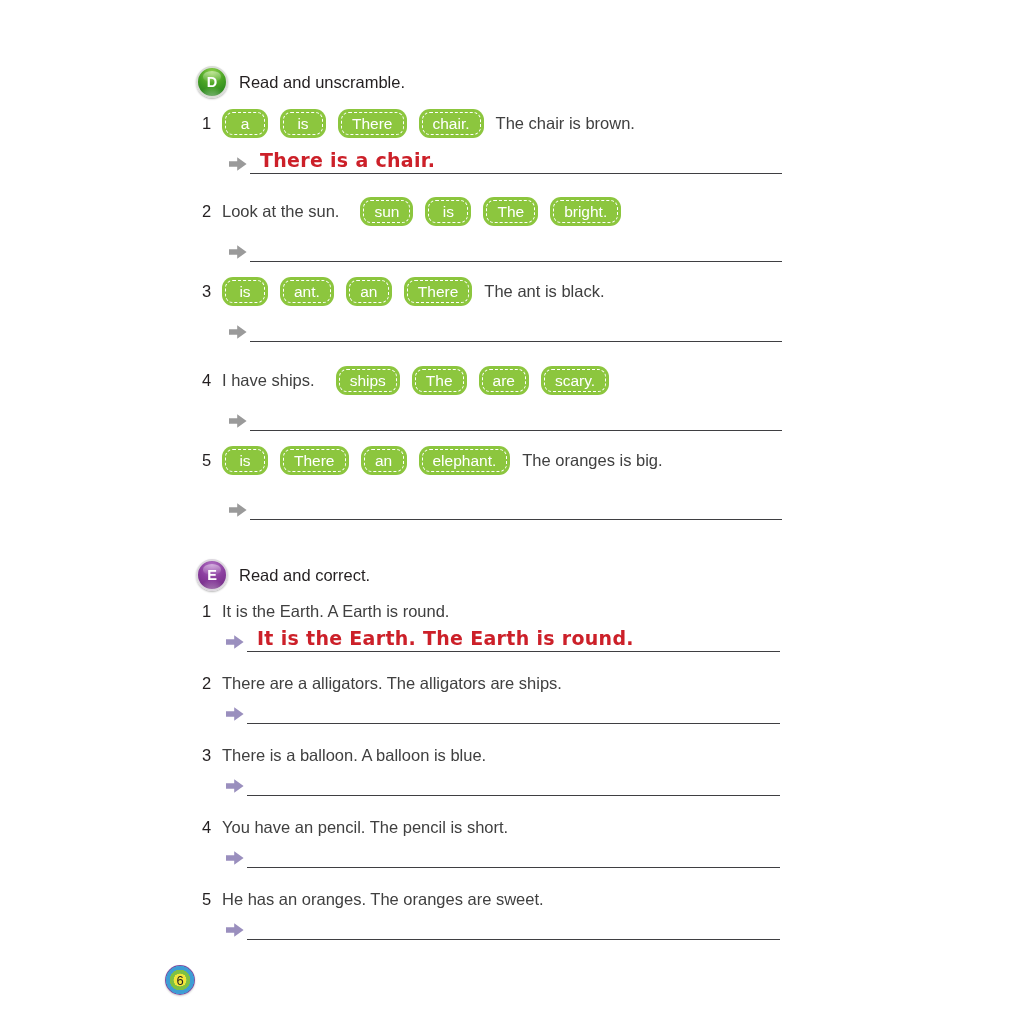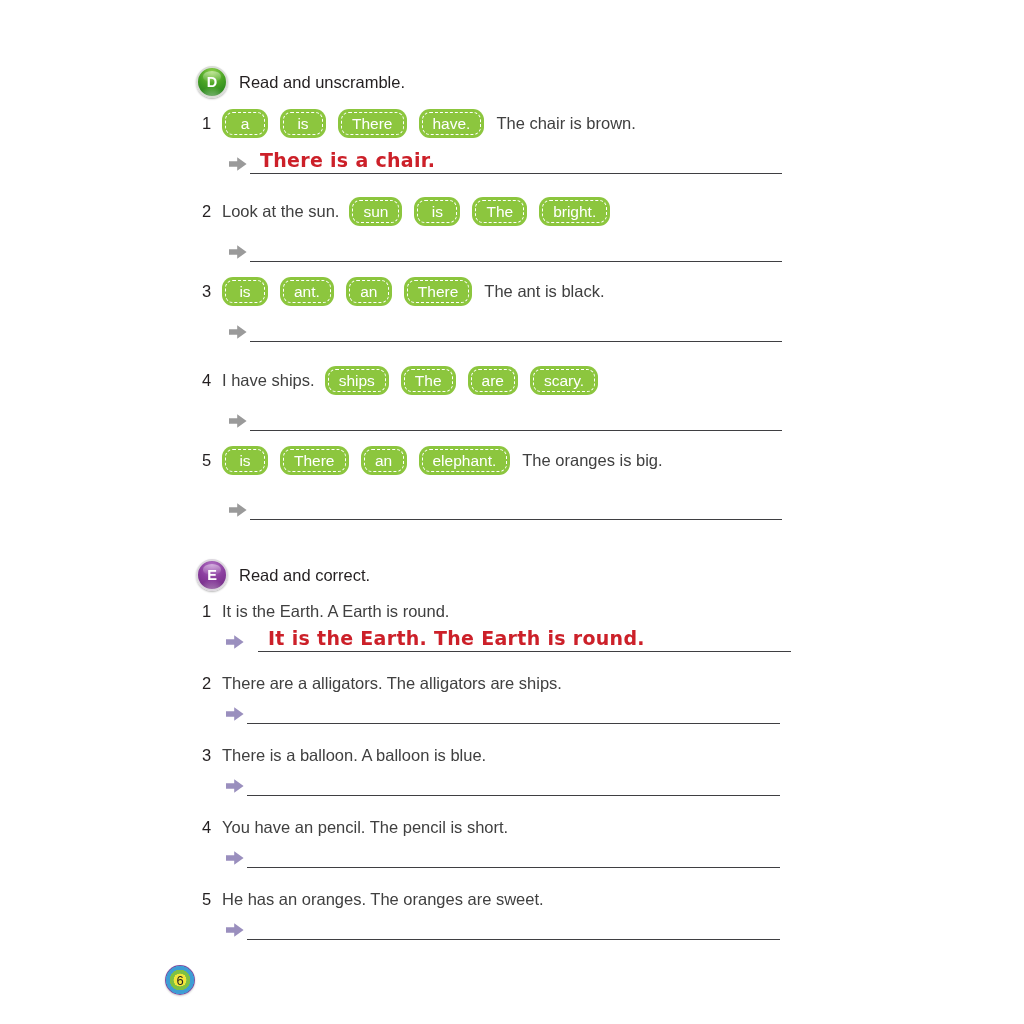--- a/index.html
+++ b/index.html
@@ -90,21 +90,21 @@
     font-size: 16.5px;
     color: #231f20;
     width: 20px;
     flex: 0 0 20px;
     text-align: left;
   }
   .q-text {
     font-size: 16.5px;
     color: #404040;
   }
-  .q-text.lead { margin-right: 10px; }
+  .q-text.lead { margin-right: 21px; }
   .q-text.trail { margin-left: 12px; }
 
   
   .tiles {
     display: flex;
     align-items: center;
     gap: 12px;
   }
   .tile {
     position: relative;
@@ -215,21 +215,21 @@
       <div class="tile">
           <span class="tile-inner"></span>
           <span class="tile-label">is</span>
         </div>
       <div class="tile">
           <span class="tile-inner"></span>
           <span class="tile-label">There</span>
         </div>
       <div class="tile">
           <span class="tile-inner"></span>
-          <span class="tile-label">have.</span>
+          <span class="tile-label">chair.</span>
         </div>
     </div>
     <span class="q-text trail">The chair is brown.</span>
   </div>
   <div class="answer-row" style="left:228px; top:148px;">
     <svg class="arrow" viewBox="0 0 20 18">
       <path d="M1 6.2 h8.2 V2.2 L18.6 9 L9.2 15.8 V11.8 H1 Z" fill="#9a9a9a"></path>
     </svg>
     <div class="answer-line" style="width:532px;text-align:right;">
       <span class="answer-text">There is a chair.</span>
@@ -364,21 +364,21 @@
     <div class="badge purple">
       <span class="badge-letter">E</span>
     </div>
     <div class="section-title">Read and correct.</div>
   </div>
 
   <div class="q-row" style="left:202px; top:602px;">
     <span class="q-num">1</span>
     <span class="q-text">It is the Earth. A Earth is round.</span>
   </div>
-  <div class="answer-row" style="left:225px; top:626px;gap:11px;">
+  <div class="answer-row" style="left:225px; top:626px;">
     <svg class="arrow" viewBox="0 0 20 18">
       <path d="M1 6.2 h8.2 V2.2 L18.6 9 L9.2 15.8 V11.8 H1 Z" fill="#9a8fbe"></path>
     </svg>
     <div class="answer-line" style="width:533px;">
       <span class="answer-text">It is the Earth. The Earth is round.</span>
     </div>
   </div>
 
   <div class="q-row" style="left:202px; top:674px;">
     <span class="q-num">2</span>

